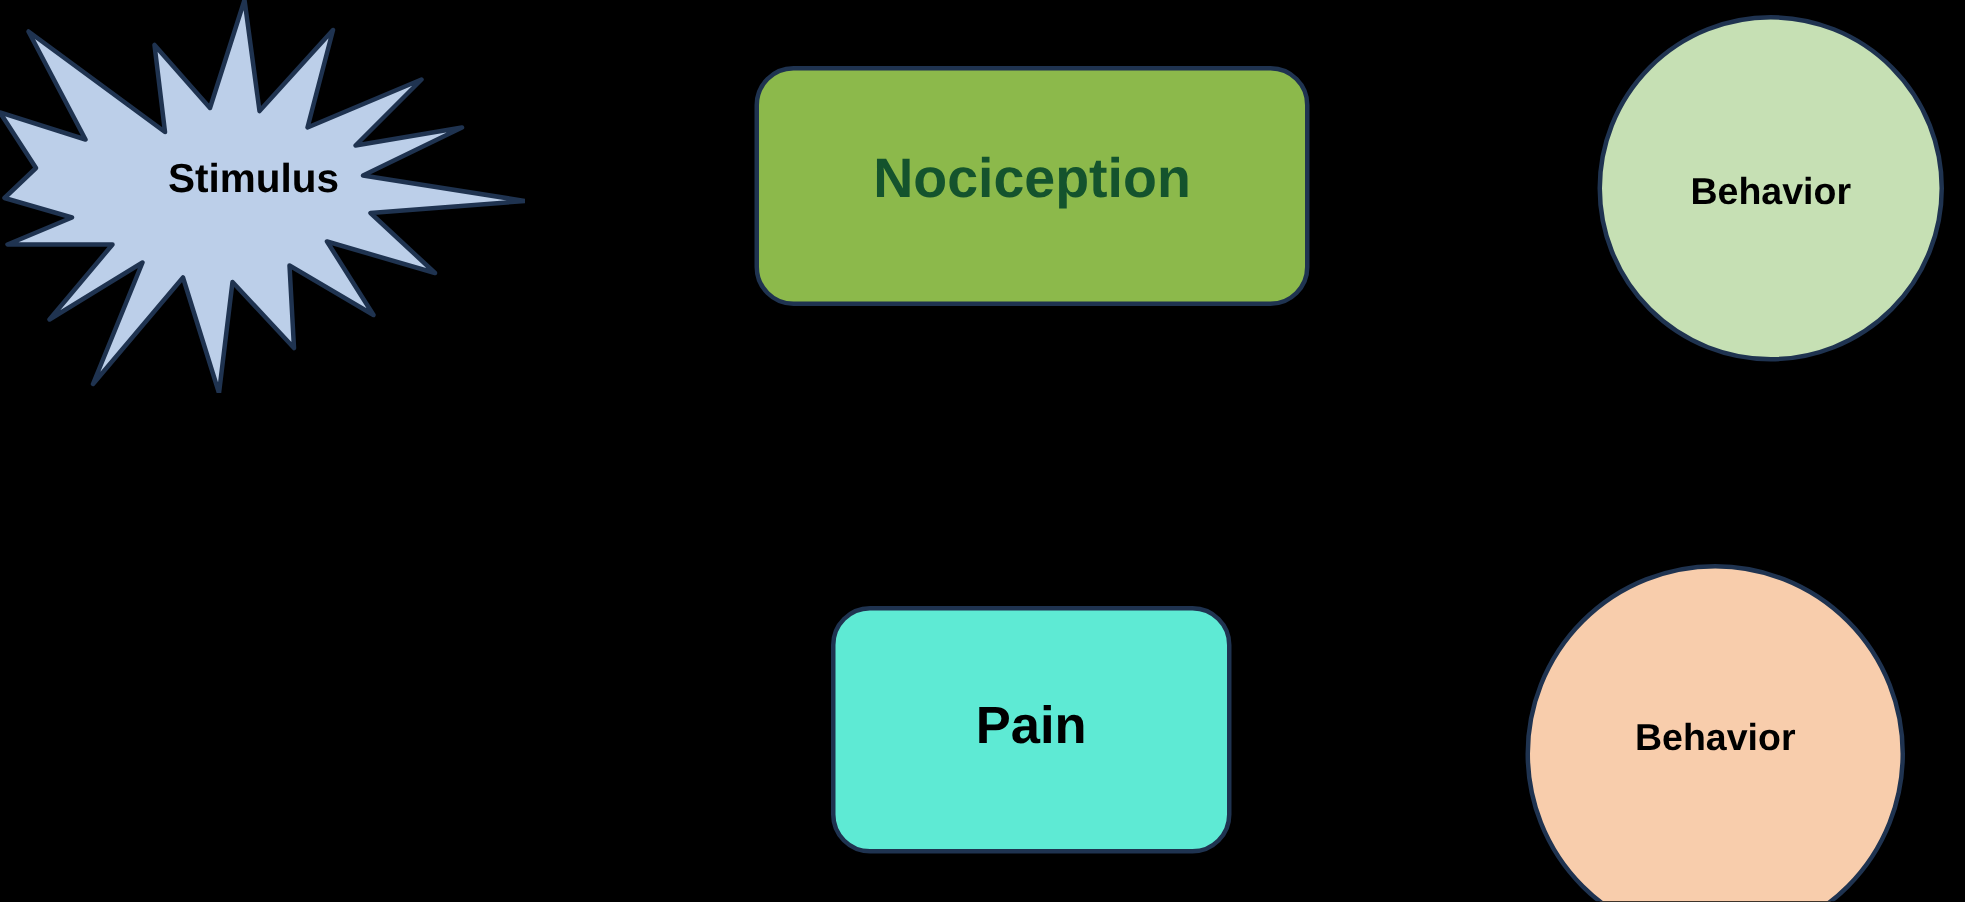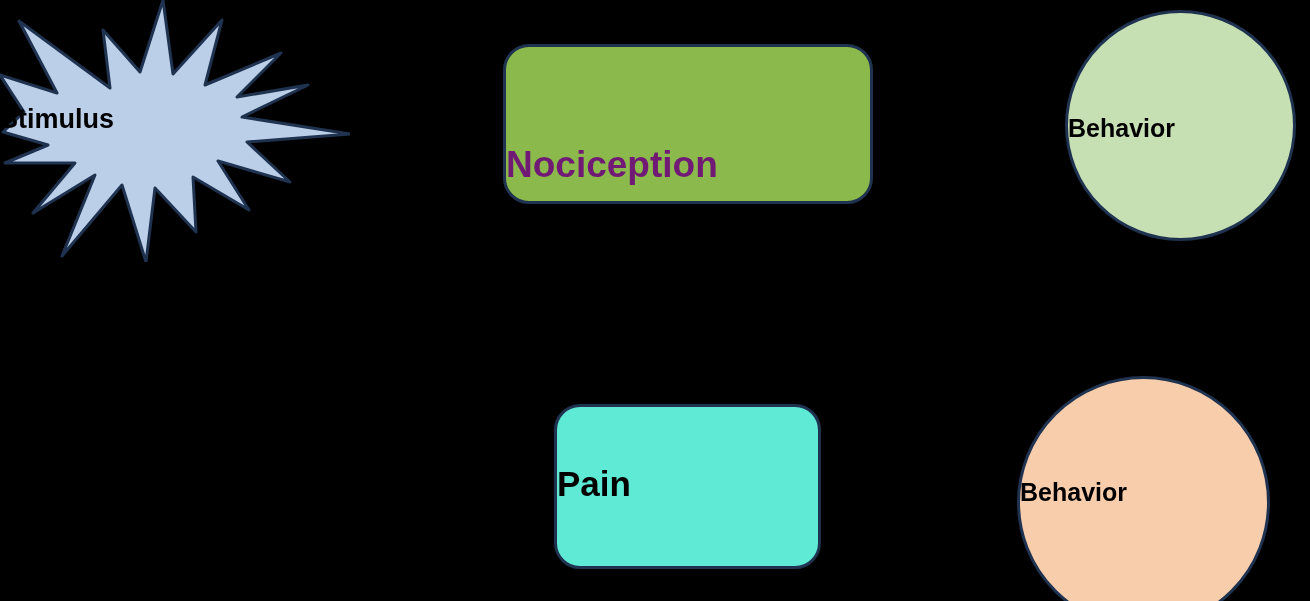--- a/index.html
+++ b/index.html
@@ -17,21 +17,21 @@
     font-family: "Liberation Sans", sans-serif;
   }
   .shape {
     position: absolute;
     box-sizing: border-box;
   }
   .shape-label {
     position: absolute;
     left: 0;
     right: 0;
-    text-align: left;
+    text-align: center;
     font-weight: bold;
     white-space: nowrap;
     pointer-events: none;
   }
 
   
   #stimulus-shape {
     left: 0px;
     top: 0px;
     width: 350px;
@@ -56,22 +56,21 @@
     top: 44px;
     width: 370px;
     height: 160px;
     background: #8CB94B;
     border: 3px solid #1F3350;
     border-radius: 26px;
   }
   #nociception-label {
     top: 51px;
     font-size: 37px;
-    color: #701a75;
-    margin-top: 46px;
+    color: #14532d;
   }
 
   
   #behavior-top-shape {
     left: 1065px;
     top: 10px;
     width: 231px;
     height: 231px;
     background: #C6E0B4;
     border: 3px solid #1F3350;

